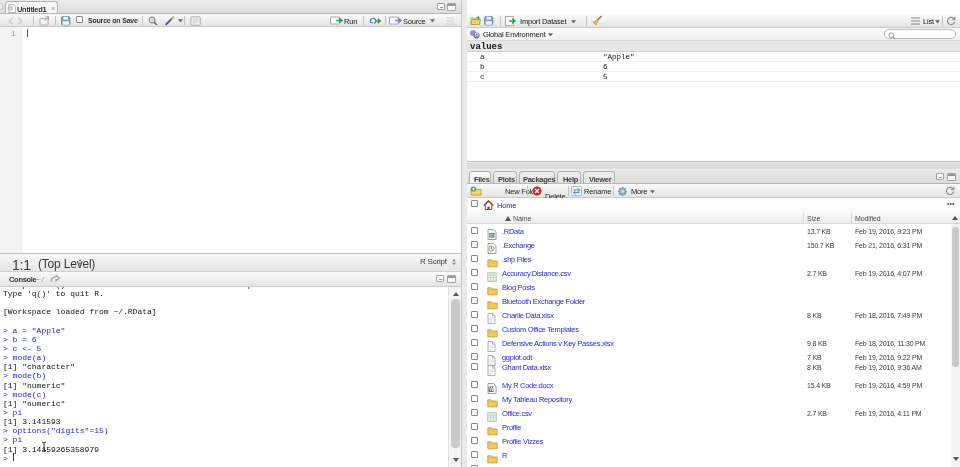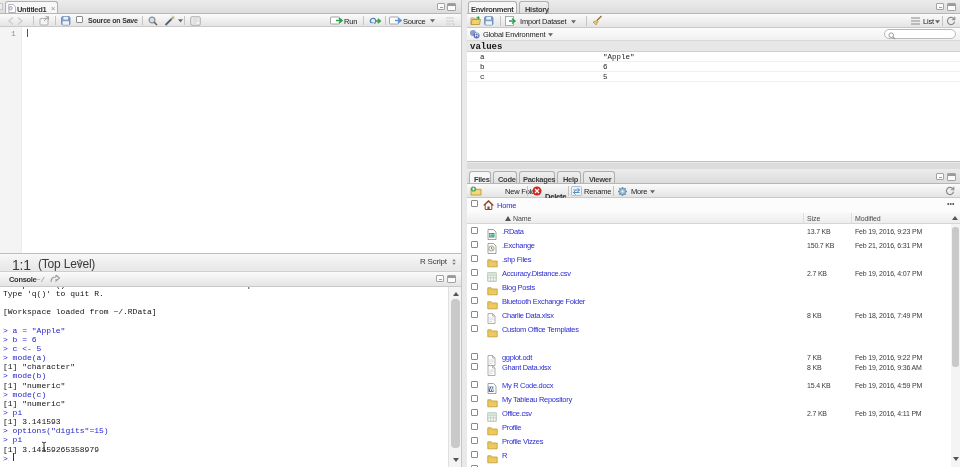--- a/index.html
+++ b/index.html
@@ -192,34 +192,20 @@
     <div class="abs" style="left:2px; top:12px; width:9px; height:149px; background:#c9c9c9; border-radius:4px;"></div>
     <svg class="abs" style="left:4px; top:171px;" width="6" height="4" viewBox="0 0 6 4">
           <path d="M3 4 L0 0 H6 Z" fill="#555"></path>
         </svg>
   </div>
 </div>
 
 <div class="abs" style="left:461px; top:0; width:6px; height:467px; background:#e9e9e9; border-left:1px solid #c6c6c6;"></div>
 
 <div class="abs" style="left:467px; top:0; width:493px; height:162px; background:#fff; border-bottom:1px solid #c0c0c0;">
-  <div class="abs tabbar" style="left:0; top:0; width:493px; height:14px;">
-    <div class="tab" style="left:1px; width:49px;">
-          <span style="position:absolute; left:2px; top:3px;">Environment</span>
-        </div>
-    <div class="tab inactive" style="left:52px; width:30px;">
-          <span style="position:absolute; left:5px; top:3px;">History</span>
-        </div>
-    <div class="minmax1" style="left:469px; top:3px;">
-          <i></i>
-        </div>
-    <div class="minmax2" style="left:480px; top:3px;">
-          <i></i>
-        </div>
-  </div>
   <div class="abs toolbar" style="left:0; top:14px; width:493px; height:14px;">
 
     <svg class="abs" style="left:3px; top:2px;" width="12" height="10" viewBox="0 0 12 10">
       <path d="M1 8.5 L2 3.5 H10.5 L9.5 8.5 Z" fill="#f2d06b" stroke="#b2922f" stroke-width="0.8"></path>
       <path d="M1 8.5 V2 h3 l1 1.2 h3.5" fill="none" stroke="#b2922f" stroke-width="0.8"></path>
       <path d="M6.2 1.8 h3.2 M9.4 1.8 l-1.6 -1.4 M9.4 1.8 l-1.6 1.4" stroke="#2f9e4f" stroke-width="1.1" fill="none"></path>
     </svg>
 
     <svg class="abs" style="left:17px; top:2px;" width="10" height="10" viewBox="0 0 10 10">
       <rect x="0.5" y="0.5" width="8.5" height="8.5" rx="1.5" fill="#7d9fc9" stroke="#5a7cab" stroke-width="0.7"></rect>
@@ -295,21 +281,21 @@
 </div>
 
 <div class="abs" style="left:467px; top:163px; width:493px; height:6px; background:#dcdcdc;"></div>
 
 <div class="abs" style="left:467px; top:169px; width:493px; height:298px; background:#fff;">
   <div class="abs tabbar" style="left:0; top:0; width:493px; height:15px;">
     <div class="tab" style="left:2px; width:22px; top:2px;">
           <span style="position:absolute; left:4px; top:3px;">Files</span>
         </div>
     <div class="tab inactive" style="left:26px; width:24px; top:2px;">
-          <span style="position:absolute; left:4px; top:3px;">Code</span>
+          <span style="position:absolute; left:4px; top:3px;">Plots</span>
         </div>
     <div class="tab inactive" style="left:52px; width:36px; top:2px;">
           <span style="position:absolute; left:3px; top:3px;">Packages</span>
         </div>
     <div class="tab inactive" style="left:90px; width:24px; top:2px;">
           <span style="position:absolute; left:5px; top:3px;">Help</span>
         </div>
     <div class="tab inactive" style="left:116px; width:32px; top:2px;">
           <span style="position:absolute; left:5px; top:3px;">Viewer</span>
         </div>
@@ -325,21 +311,21 @@
       <path d="M1 9 V2 h4 l1 1.3 h5 V9 Z" fill="#f4d97a" stroke="#b2922f" stroke-width="0.8"></path>
       <circle cx="3.5" cy="3" r="2.6" fill="#44a65a"></circle>
       <path d="M3.5 1.6 v2.8 M2.1 3 h2.8" stroke="#fff" stroke-width="0.9"></path>
     </svg>
     <span class="abs tbtxt" style="left:18px; top:3px;padding-left:20px;">New Folder</span>
     <div class="sep" style="left:60px; top:2px; height:10px;"></div>
     <svg class="abs" style="left:65px; top:2px;" width="10" height="10" viewBox="0 0 10 10">
       <circle cx="5" cy="5" r="4.5" fill="#cc2a21"></circle>
       <path d="M3 3 L7 7 M7 3 L3 7" stroke="#fff" stroke-width="1.2"></path>
     </svg>
-    <span class="abs tbtxt" style="left:78px; top:8px;font-weight:bold;">Delete</span>
+    <span class="abs tbtxt" style="left:78px; top:8px;">Delete</span>
     <div class="sep" style="left:101px; top:2px; height:10px;"></div>
     <svg class="abs" style="left:104px; top:2px;" width="11" height="10" viewBox="0 0 11 10">
       <rect x="0.5" y="0.5" width="10" height="9" rx="1" fill="#eef3f8" stroke="#9ab0c8" stroke-width="0.8"></rect>
       <path d="M2.5 4 h6 M6.5 2 l2 2 l-2 2 M8.5 6.5 h-6 M4.5 8.5 l-2-2 l2-2" stroke="#3b82c4" stroke-width="0.9" fill="none"></path>
     </svg>
     <span class="abs tbtxt" style="left:117px; top:3px;">Rename</span>
     <div class="sep" style="left:146px; top:2px; height:10px;"></div>
     <svg class="abs" style="left:150px; top:2px;" width="11" height="11" viewBox="0 0 11 11">
       <g stroke="#6795b5" stroke-width="1.6">
         <path d="M5.5 1 v9 M1 5.5 h9 M2.3 2.3 l6.4 6.4 M8.7 2.3 L2.3 8.7"></path>
@@ -452,38 +438,49 @@
           <span class="fdate">Feb 18, 2016, 7:49 PM</span>
         </div>
 <div class="frow" style="top:98px;">
           <span class="fchk"></span>
           <span class="ficon"><svg width="11" height="10" viewBox="0 0 11 10">
               <path d="M0.8 8.8 V1.8 h3.4 l1 1.2 h5 V8.8 Z" fill="#f0ca5e" stroke="#bd9b36" stroke-width="0.8"></path>
               <path d="M0.8 4 h9.4" stroke="#e2bb4e" stroke-width="0.7"></path>
             </svg></span>
           <span class="fname">Custom Office Templates</span>
         </div>
-<div class="frow" style="top:126px;">
+<div class="frow" style="top:112px;">
           <span class="fchk"></span>
           <span class="ficon"><svg width="9" height="11" viewBox="0 0 9 11">
               <path d="M1 0.5 H5.5 L8 3 V10.5 H1 Z" fill="#fff" stroke="#9a9a9a" stroke-width="0.8"></path>
               <path d="M5.5 0.5 V3 H8" fill="none" stroke="#9a9a9a" stroke-width="0.7"></path>
               <path d="M2.2 5 h4.6 M2.2 6.8 h4.6 M2.2 8.6 h3" stroke="#c9c9c9" stroke-width="0.7"></path>
             </svg></span>
-          <span class="fname">ggplot.odt</span>
-          <span class="fsize">7 KB</span>
-          <span class="fdate">Feb 19, 2016, 9:22 PM</span>
-        </div>
-<div class="frow" style="top:136px;text-align:center;">
+          <span class="fname">Defensive Actions v Key Passes.xlsx</span>
+          <span class="fsize">9.8 KB</span>
+          <span class="fdate">Feb 18, 2016, 11:30 PM</span>
+        </div>
+<div class="frow" style="top:126px;">
           <span class="fchk"></span>
           <span class="ficon"><svg width="9" height="11" viewBox="0 0 9 11">
               <path d="M1 0.5 H5.5 L8 3 V10.5 H1 Z" fill="#fff" stroke="#9a9a9a" stroke-width="0.8"></path>
               <path d="M5.5 0.5 V3 H8" fill="none" stroke="#9a9a9a" stroke-width="0.7"></path>
               <path d="M2.2 5 h4.6 M2.2 6.8 h4.6 M2.2 8.6 h3" stroke="#c9c9c9" stroke-width="0.7"></path>
             </svg></span>
+          <span class="fname">ggplot.odt</span>
+          <span class="fsize">7 KB</span>
+          <span class="fdate">Feb 19, 2016, 9:22 PM</span>
+        </div>
+<div class="frow" style="top:136px;text-align:center;">
+          <span class="fchk"></span>
+          <span class="ficon"><svg width="9" height="11" viewBox="0 0 9 11">
+              <path d="M1 0.5 H5.5 L8 3 V10.5 H1 Z" fill="#fff" stroke="#9a9a9a" stroke-width="0.8"></path>
+              <path d="M5.5 0.5 V3 H8" fill="none" stroke="#9a9a9a" stroke-width="0.7"></path>
+              <path d="M2.2 5 h4.6 M2.2 6.8 h4.6 M2.2 8.6 h3" stroke="#c9c9c9" stroke-width="0.7"></path>
+            </svg></span>
           <span class="fname">Ghant Data.xlsx</span>
           <span class="fsize">8 KB</span>
           <span class="fdate">Feb 19, 2016, 9:36 AM</span>
         </div>
 <div class="frow" style="top:154px;">
           <span class="fchk"></span>
           <span class="ficon"><svg width="10" height="11" viewBox="0 0 10 11">
               <path d="M1 0.5 H6.5 L9 3 V10.5 H1 Z" fill="#fff" stroke="#8a8a8a" stroke-width="0.8"></path>
               <rect x="1.6" y="3.6" width="5" height="5.2" fill="#2d5a9e"></rect>
               <text x="2.2" y="8" font-size="5" fill="#fff" font-family="Liberation Sans" font-weight="bold">W</text>

